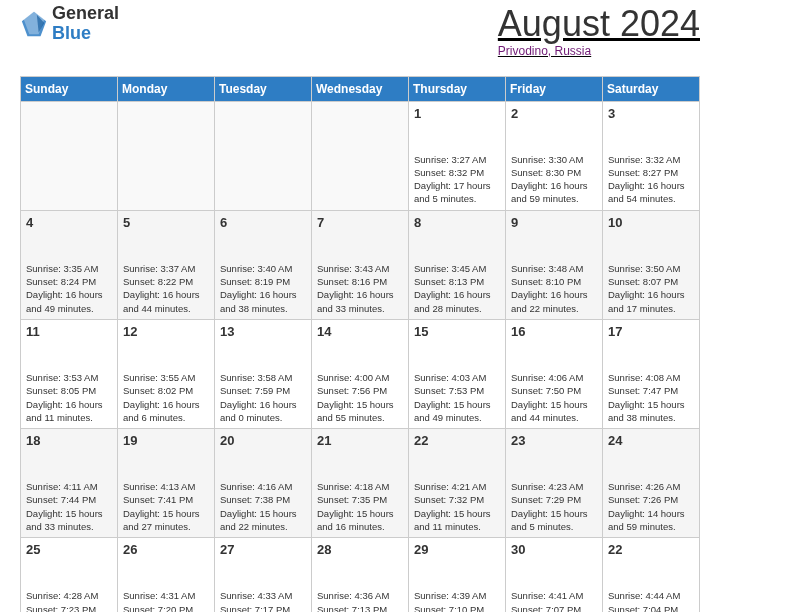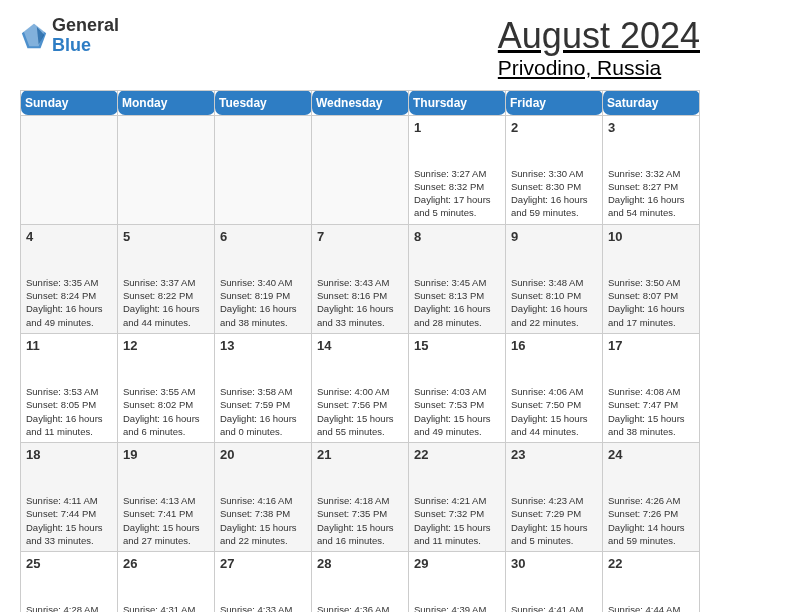--- a/index.html
+++ b/index.html
@@ -6,23 +6,24 @@
     body {
       width: 792px;
       height: 612px;
       font-family: Arial, sans-serif;
       background: #fff;
       overflow: hidden;
     }
     .page {
       width: 720px;
       height: 612px;
-      padding: 16px 20px 10px 20px;
+      padding: 4px 20px 10px 20px;
       display: flex;
       flex-direction: column;
+      gap: 8px;
     }
     .header {
       display: flex;
       justify-content: space-between;
       align-items: flex-start;
       margin-bottom: 10px;
     }
     .logo {
       display: flex;
       align-items: center;
@@ -43,22 +44,22 @@
       text-align: left;
       text-decoration: underline;
     }
     .month-title {
       font-size: 36px;
       font-weight: normal;
       color: #333;
       line-height: 1.1;
     }
     .location-title {
-      font-size: 21px;
-      color: #000000;
+      font-size: 12px;
+      color: #701a75;
     }
     .calendar {
       flex: 1;
       border-collapse: collapse;
       width: 100%;
       table-layout: fixed;
     }
     .calendar th {
       background: #2e7dc4;
       color: #fff;
@@ -92,21 +93,21 @@
       margin-top: 32px;
     }
     .footer {
       margin-top: 22px;
       font-size: 11px;
       color: #555;
       text-align: left;
     }
     tr:nth-child(even) td { background: #f5f5f5; }
     tr:nth-child(even) td.empty { background: #f0f0f0; }
-    thead tr th { background: #2e7dc4 !important; border-radius: 7px; }
+    thead tr th { background: #2e7dc4 !important; }
   </style>
 </head>
 <body>
 
 <div class="page">
   <div class="header">
     <div class="logo">
       <svg class="logo-icon" viewBox="0 0 30 30">
         <polygon points="15,2 28,12 22,28 8,28 2,12" fill="#2e7dc4" opacity="0.85"></polygon>
         <polygon points="15,2 26,10 20,26 10,26 4,10" fill="white" opacity="0.3"></polygon>

